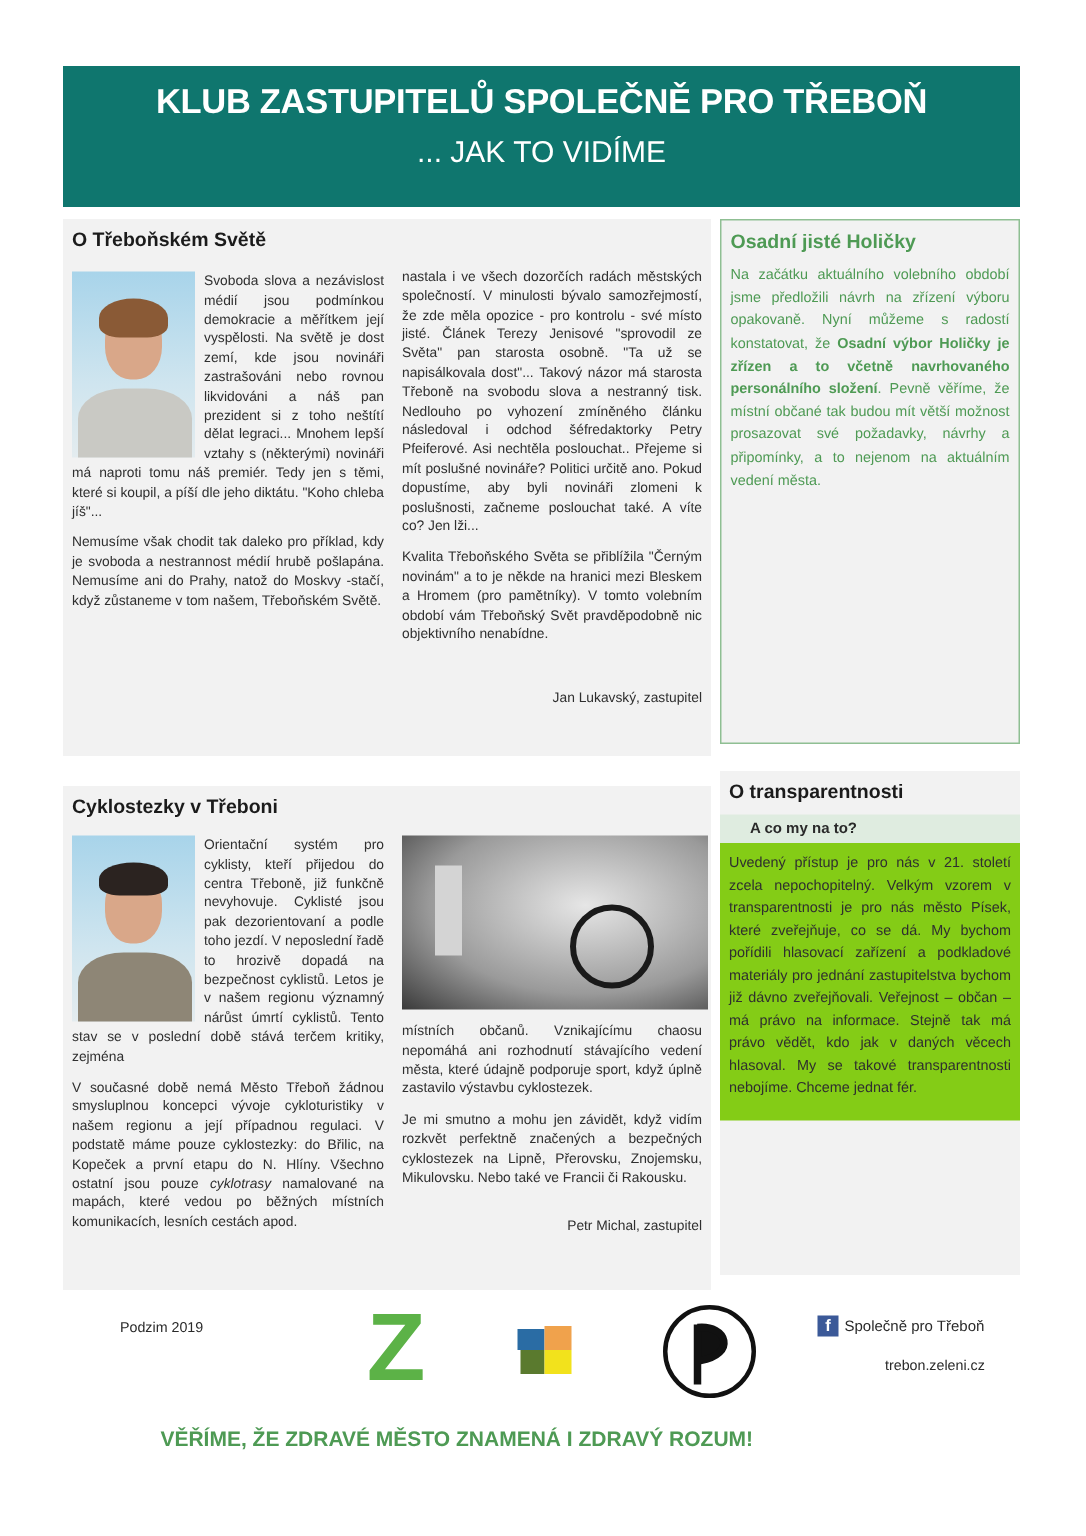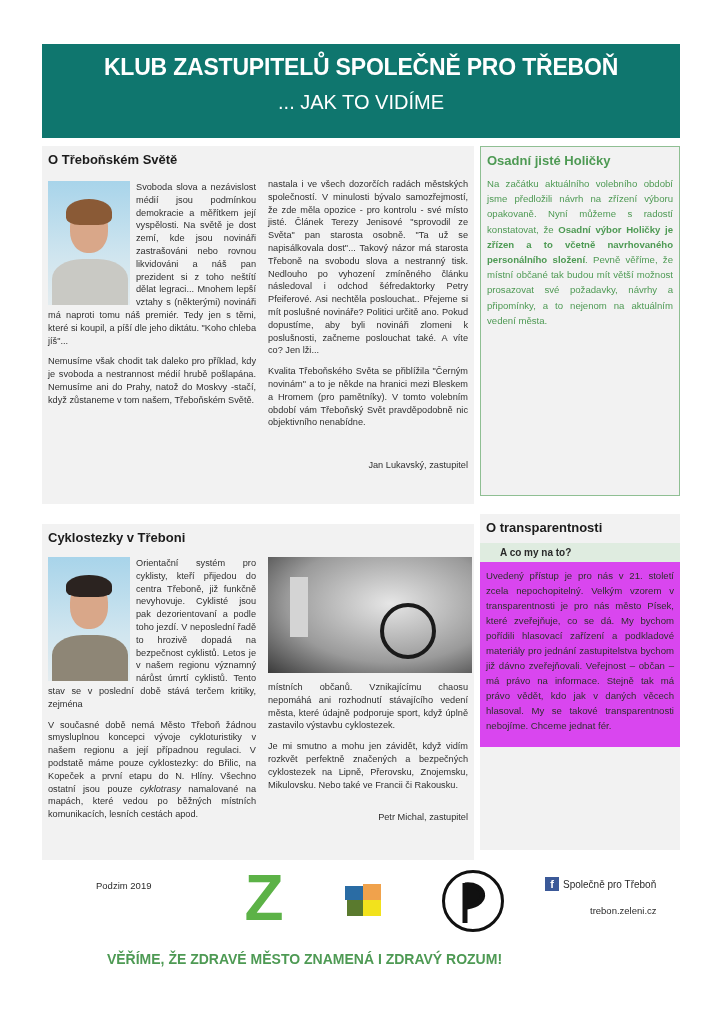--- a/index.html
+++ b/index.html
@@ -25,23 +25,23 @@
 
   .green-box { border: 1px solid #8fbf93; }
   .green-box h2 { color: #4e9a54; }
   .green-box .txt { color: #4e9a54; font-size: 9.6px; line-height: 15.2px; }
 
   .bike { width: 204px; height: 116px; margin: 0 auto 8px; background: radial-gradient(ellipse at 60% 40%, #e6e6e6 0%, #9a9a9a 60%, #3a3a3a 100%); position: relative; }
   .bike .tower { position: absolute; left: 22px; top: 20px; width: 18px; height: 60px; background: #d4d4d4; }
   .bike .wheel { position: absolute; left: 112px; top: 46px; width: 56px; height: 56px; border-radius: 50%; border: 4px solid #1a1a1a; }
 
   .sub { background: #dfece0; padding: 4px 20px; font-weight: bold; font-size: 10px; }
-  .sub-body { background: #d946ef; }
+  .sub-body { background: #84cc16; }
 
-  .footer-date { position: absolute; left: 96px; top: 880px; font-size: 9.5px; }
+  .footer-date { position: absolute; left: 80px; top: 880px; font-size: 9.5px; }
   .zlogo { position: absolute; left: 243px; top: 870px; width: 42px; height: 56px; color: #5cb247; font-size: 64px; font-weight: bold; line-height: 56px; text-align: center; }
   .puzzle { position: absolute; left: 335px; top: 872px; width: 58px; height: 56px; }
   .pirate { position: absolute; left: 442px; top: 870px; width: 62px; height: 62px; border: 3px solid #111; border-radius: 50%; }
   .fb { position: absolute; left: 545px; top: 877px; font-size: 10px; display: flex; align-items: center; gap: 4px; }
   .fb .fbicon { width: 14px; height: 14px; background: #3b5998; color: #fff; font-weight: bold; font-size: 11px; text-align: center; line-height: 15px; }
   .web { position: absolute; left: 590px; top: 905px; font-size: 9.5px; }
   .slogan { position: absolute; left: 0; width: 609px; top: 951px; text-align: center; color: #4e9a54; font-weight: bold; font-size: 14px; }
 </style>
 </head>
 <body>

